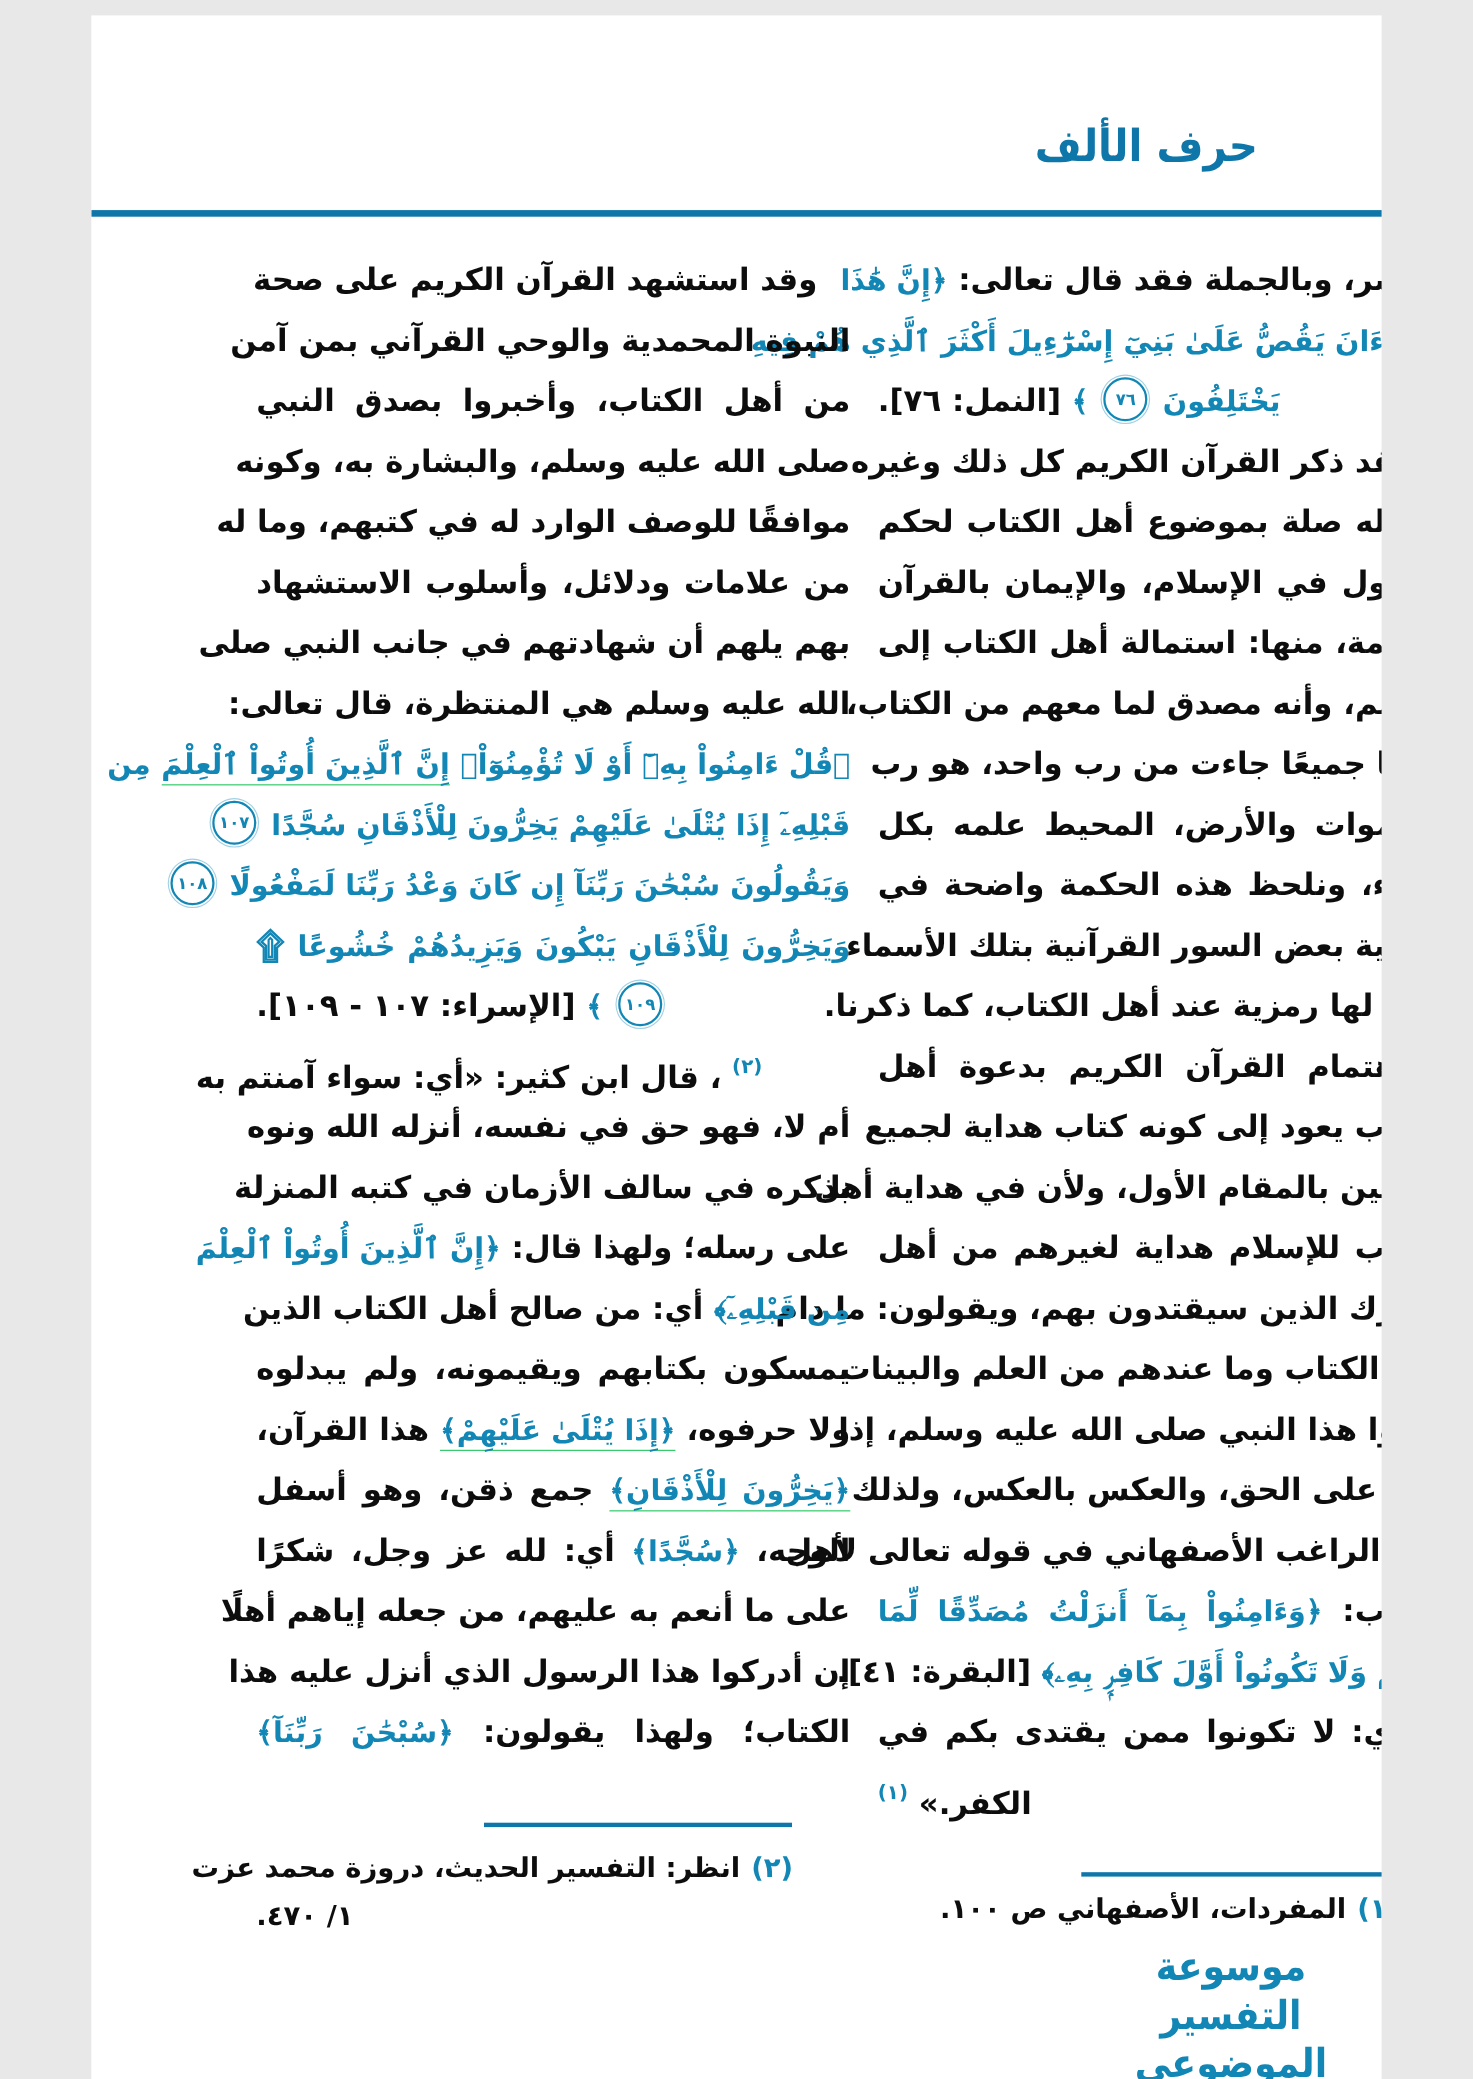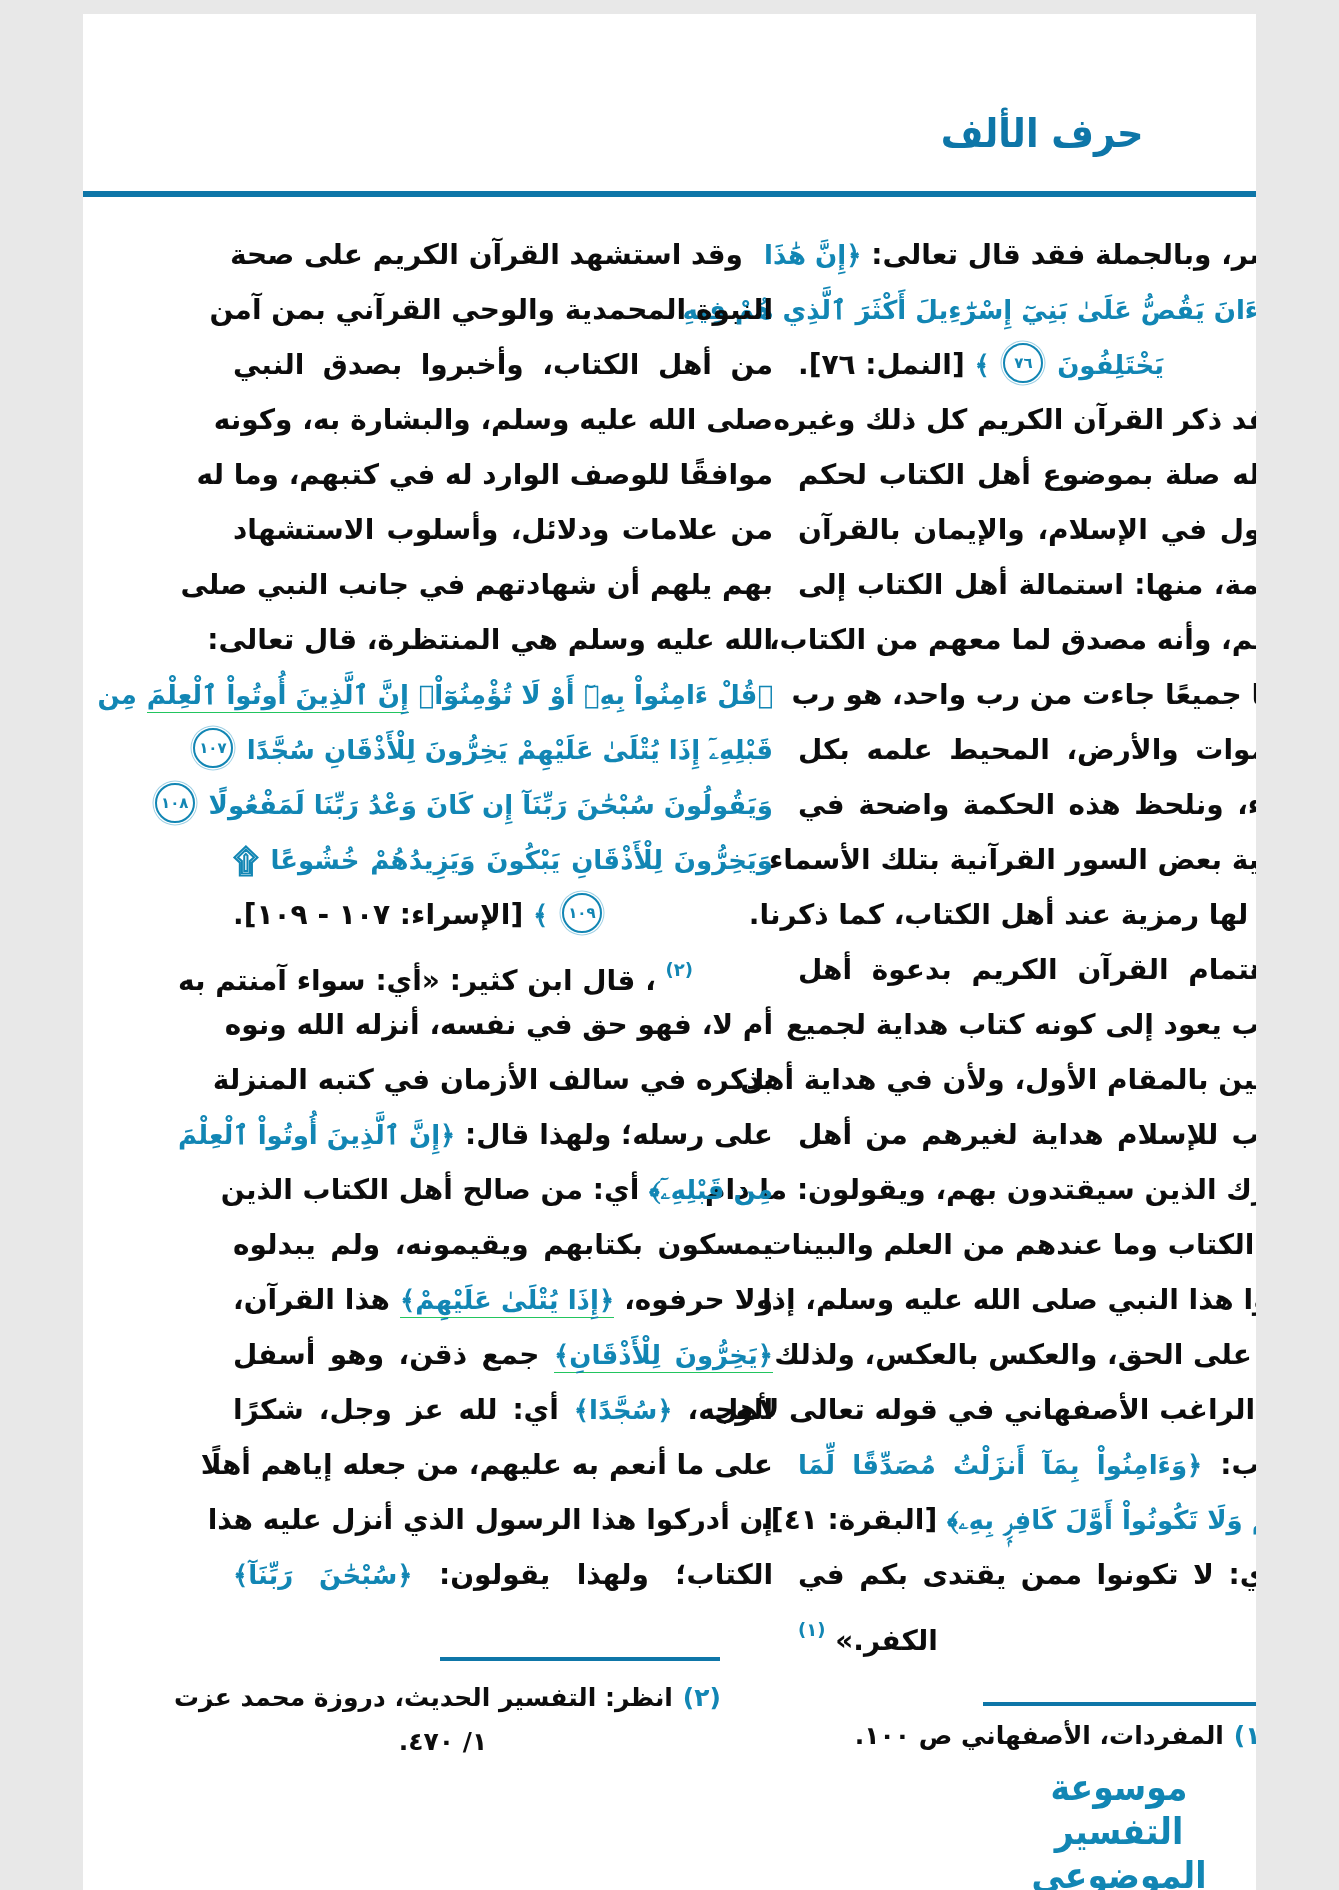--- a/index.html
+++ b/index.html
@@ -67,21 +67,21 @@
   .fn-rule-left{top:1643px;left:357px;width:280px;}
   .fn-rule-right{top:1688px;left:900px;width:332px;}
   .footnote{
     position:absolute;
     font-size:25px;font-weight:700;color:#0d0d0d;
     line-height:44px;
   }
   .footnote .fn-marker{color:#1286b4;margin-left:10px;}
   .fn-left{top:1662px;left:150px;width:540px;}
   .fn-left .fn-line1{text-align:right;padding-right:52px;white-space:nowrap;}
-  .fn-left .fn-line2{text-align:center;padding-right:120px;}
+  .fn-left .fn-line2{text-align:left;padding-right:120px;}
   .fn-right{top:1700px;left:715px;width:520px;}
   .fn-right .fn-line1{text-align:right;padding-right:46px;white-space:nowrap;}
   
   .logo{
     position:absolute;top:1758px;left:900px;width:272px;
     text-align:center;color:#1286b4;direction:rtl;
   }
   .logo-main{
     font-size:33px;font-weight:700;line-height:40px;
     transform:scaleY(1.1);

